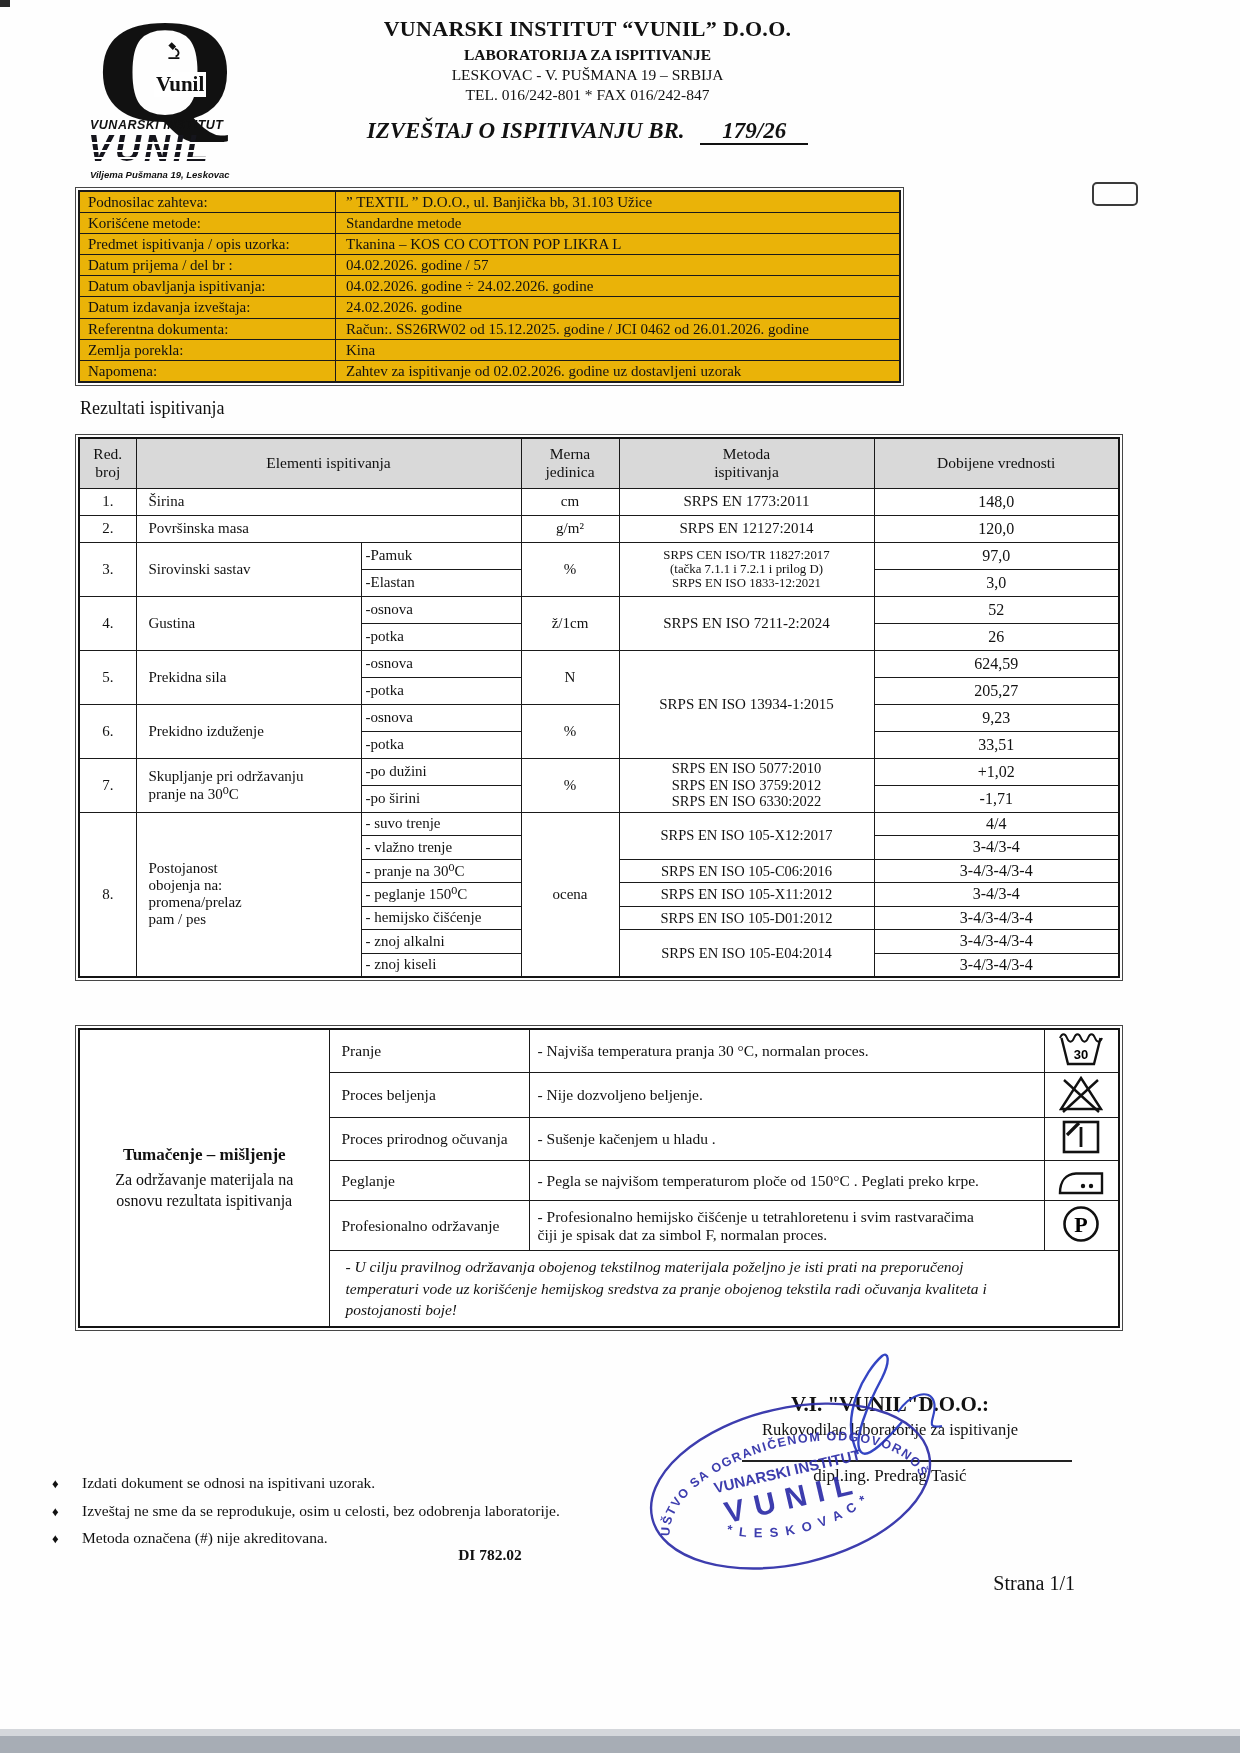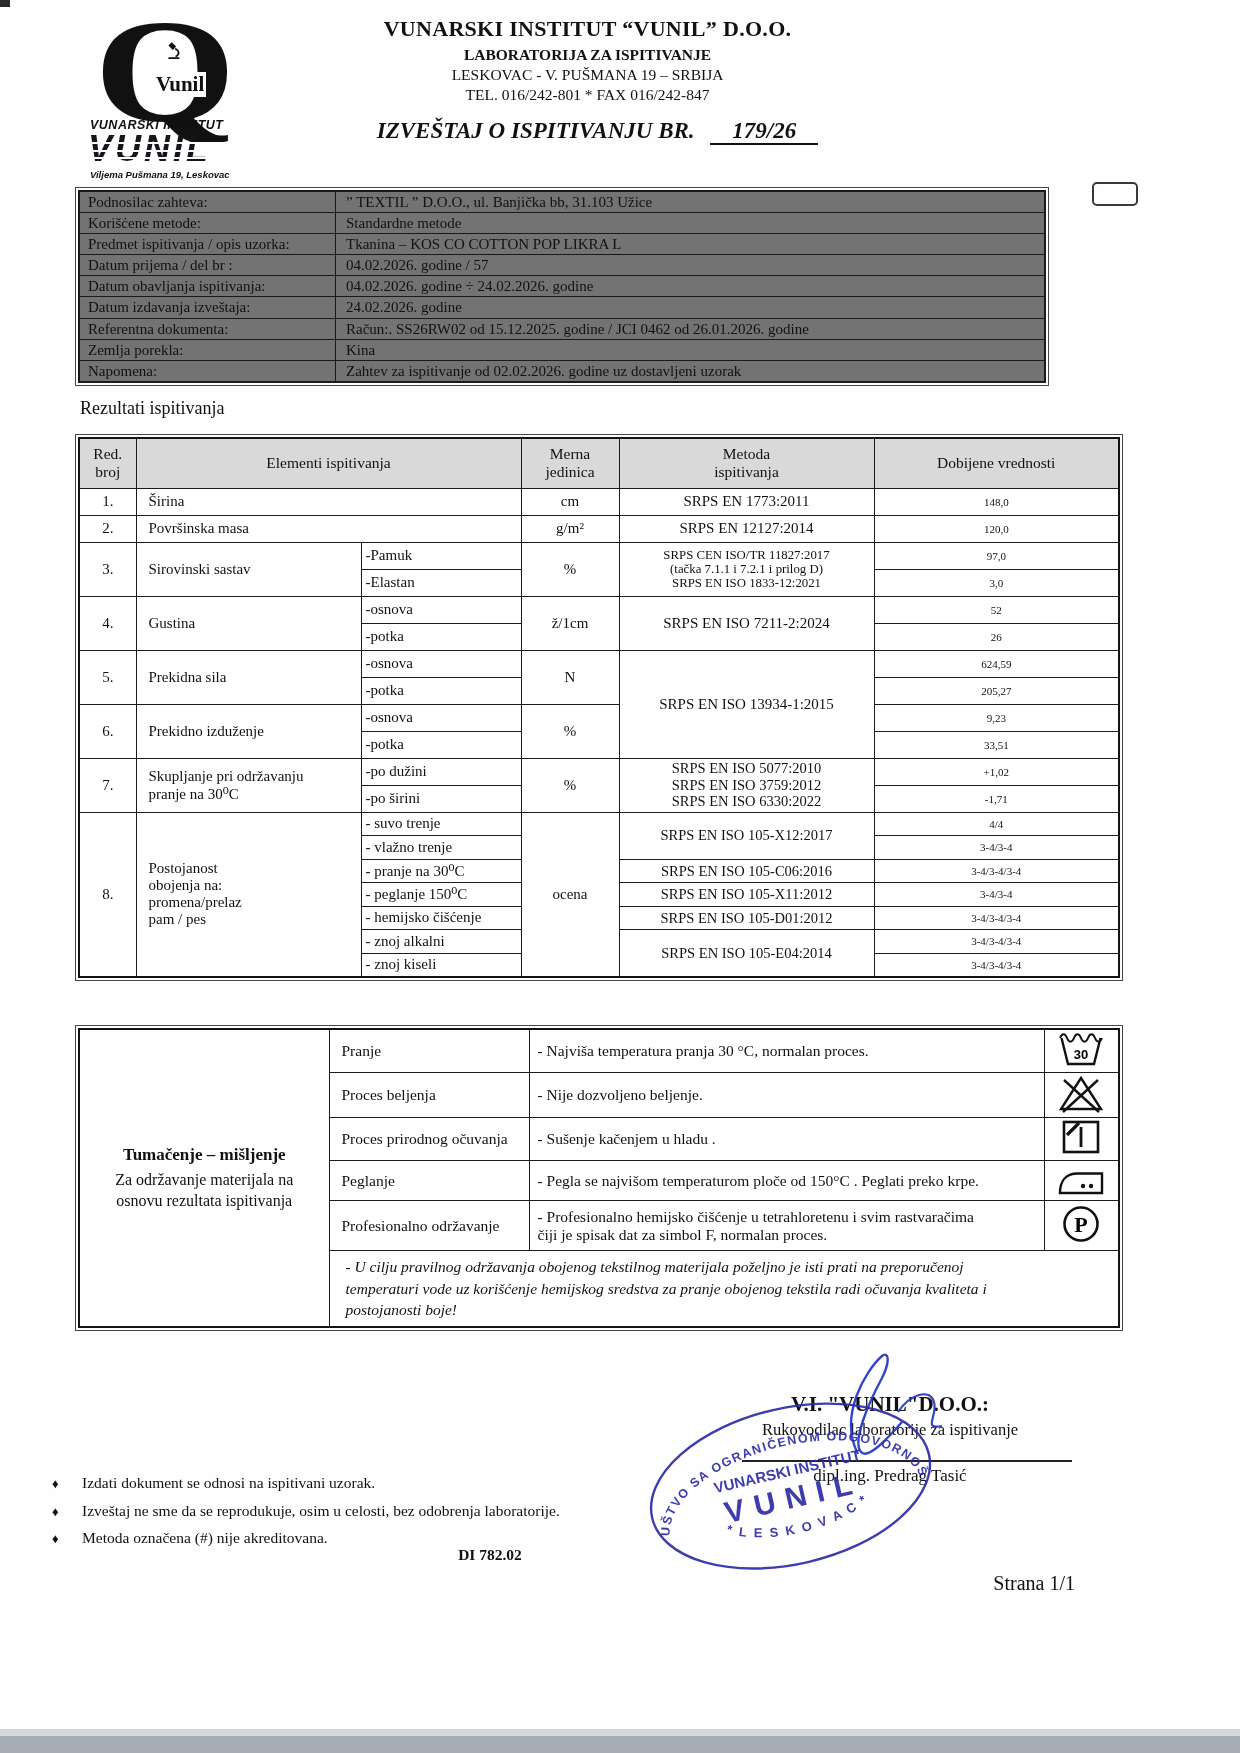--- a/index.html
+++ b/index.html
@@ -34,36 +34,36 @@
   .badge .b-acr { font-size:15px; font-weight:bold; margin-top:2px; letter-spacing:1px;}
   .badge .b-num { font-size:11.5px; margin-top:1px; }
   .badge .b-l1 { font-size:11px; font-weight:bold; margin-top:13px; }
   .badge .b-l2 { font-size:11px; font-weight:bold; }
   .badge .b-l3 { font-size:10.5px; margin-top:2px; }
 
   .corner-box { border:2px solid #3a3a3a; border-radius:5px; }
   .corner-mark { background:#2a2a2a; }
 
   
-  .info-table { width:968px; border:2.5px solid #1a1a1a; outline:1.2px solid #474747; outline-offset:2px; background:#737373; }
+  .info-table { width:823px; border:2.5px solid #1a1a1a; outline:1.2px solid #474747; outline-offset:2px; background:#eab308; }
   .info-row { display:flex; border-top:1.4px solid #1a1a1a; }
   .info-row:first-child { border-top:none; }
   .info-label { width:256px; border-right:1.4px solid #1a1a1a; padding-left:8px; font-size:15px; line-height:20.1px; }
   .info-value { flex:1; padding-left:10px; font-size:15px; line-height:20.1px; }
 
   .section-title { font-size:18px; }
 
   
   table.res { border-collapse:collapse; table-layout:fixed; width:1040px; border:2.5px solid #141414; outline:1.2px solid #474747; outline-offset:2px; background:#fff; }
   table.res th, table.res td { border:1.4px solid #1a1a1a; font-weight:normal; }
   table.res th { background:#d9d9d9; font-size:15.5px; text-align:center; height:50px; line-height:18px; }
   table.res td { font-size:15px; text-align:center; height:27px; }
   table.res td.lbl { text-align:left; padding-left:12px; }
   table.res td.sub { text-align:left; padding-left:4px; }
-  table.res td.val { font-size:11px; }
+  table.res td.val { font-size:16px; }
   table.res td.m-sm { font-size:12.8px; line-height:14px; }
   table.res td.m-md { font-size:14.5px; line-height:16.5px; }
   table.res tr.r8 td { height:23.5px; }
 
   
   table.care { border-collapse:collapse; table-layout:fixed; width:1040px; border:2.5px solid #141414; outline:1.2px solid #474747; outline-offset:2px; background:#fff; }
   table.care td { border:1.4px solid #1a1a1a; font-size:15.5px; vertical-align:middle; }
   table.care td.c-left { text-align:center; }
   .c-left .t1 { font-weight:bold; font-size:17px; margin-bottom:4px; }
   .c-left .t2, .c-left .t3 { font-size:16px; line-height:21px; }
@@ -113,21 +113,21 @@
     </div>
     <div class="abs vi-line3" style="left:2px;top:163px;">Viljema Pušmana 19, Leskovac</div>
   </div>
 
   <div class="abs hc" style="left:255px;top:16px;width:665px;">
     <div class="org">VUNARSKI INSTITUT “VUNIL” D.O.O.</div>
     <div class="lab">LABORATORIJA ZA ISPITIVANJE</div>
     <div class="addr">LESKOVAC - V. PUŠMANA 19 – SRBIJA</div>
     <div class="tel">TEL. 016/242-801 * FAX  016/242-847</div>
   </div>
-  <div class="abs title-row" style="left:265px;top:118px;width:665px;">
+  <div class="abs title-row" style="left:255px;top:118px;width:665px;">
     <span>IZVEŠTAJ O ISPITIVANJU BR.</span>
     <span class="title-num">179/26</span>
   </div>
 
 
   <div class="abs corner-box" style="left:1092px;top:182px;width:46px;height:24px;"></div>
 
   <div class="abs info-table" style="left:78px;top:190px;">
     <div class="info-row">
         <div class="info-label">Podnosilac zahteva:</div>

